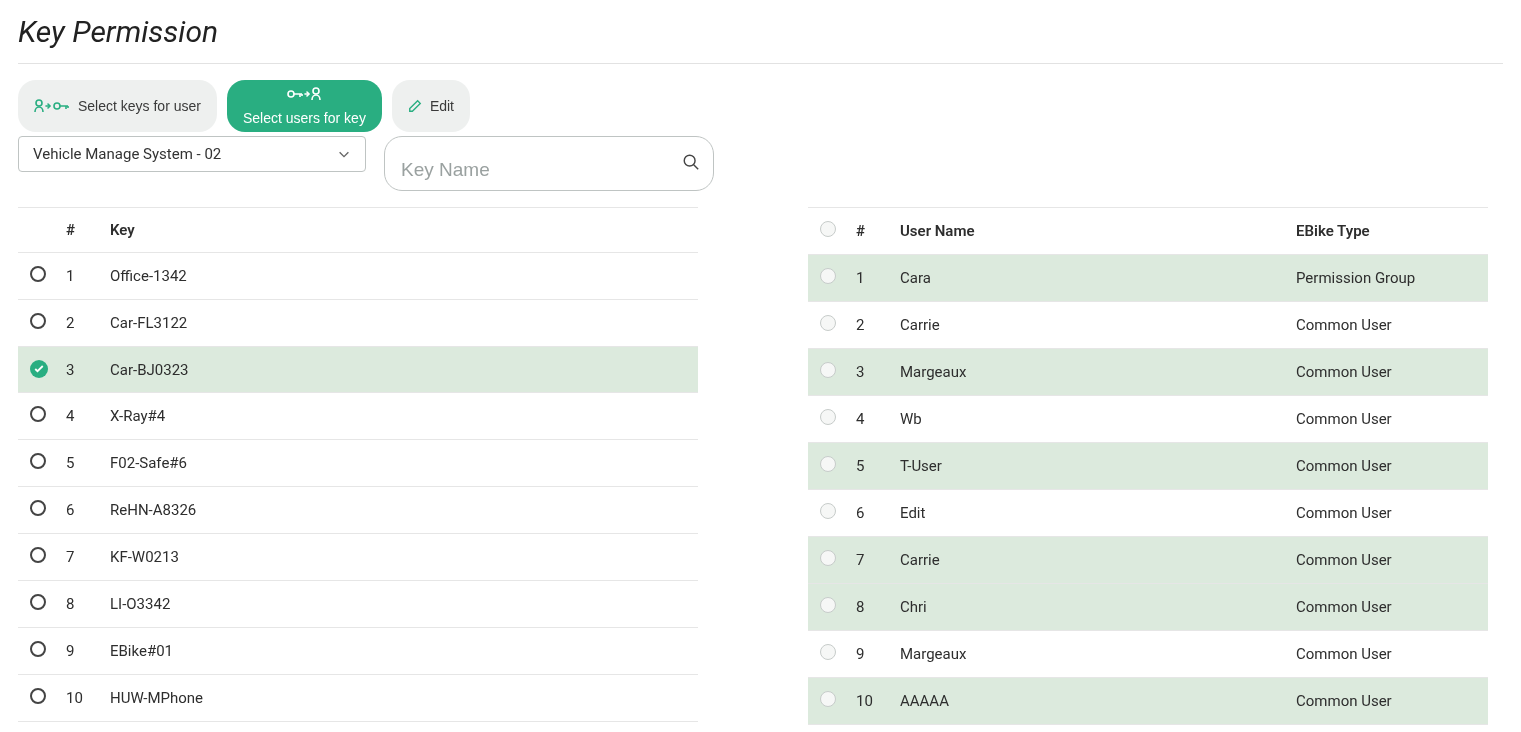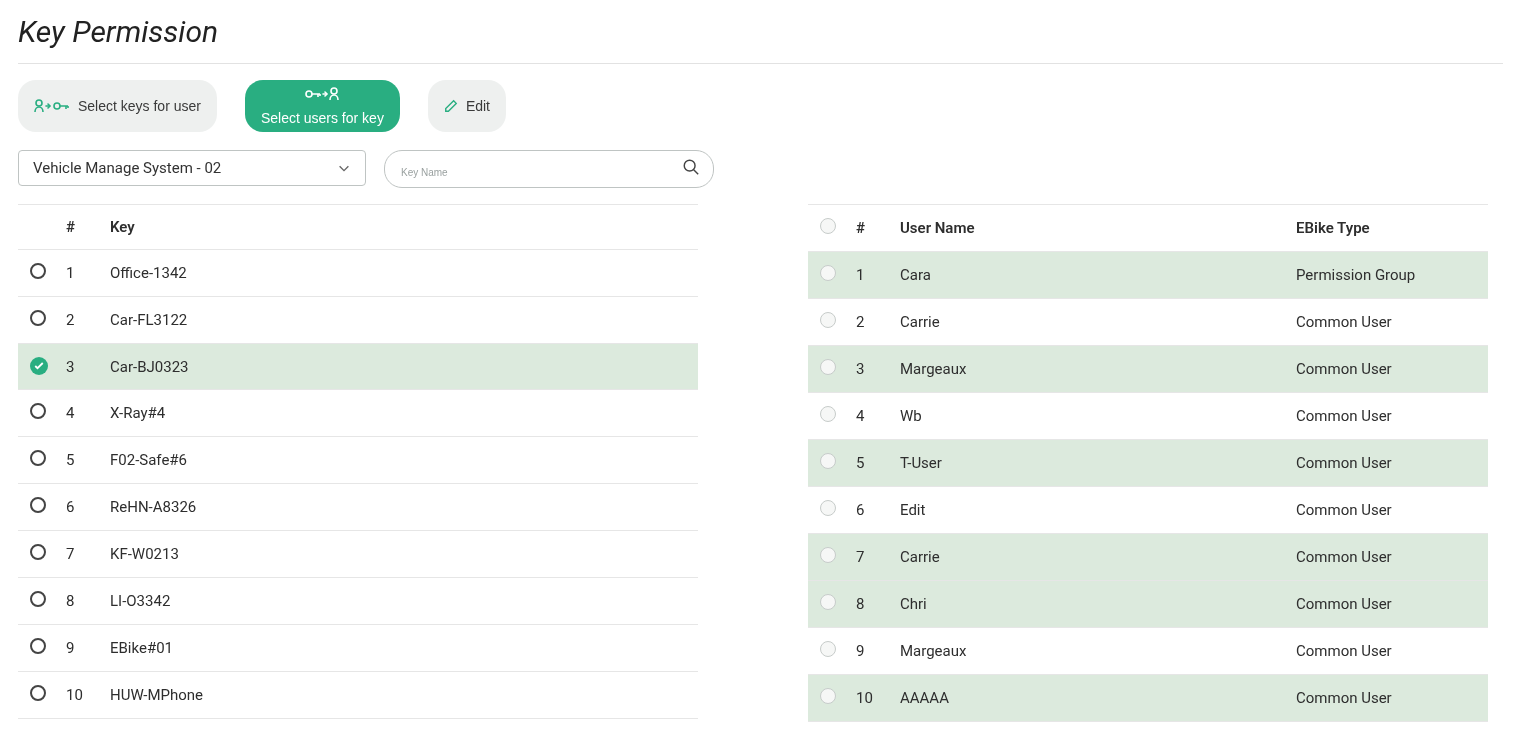--- a/index.html
+++ b/index.html
@@ -16,22 +16,22 @@
     margin-bottom: 14px;
     font-style: italic;
   }
   .divider {
     border: none;
     border-top: 1px solid #e2e2e2;
     margin-bottom: 16px;
   }
   .toolbar {
     display: flex;
-    gap: 28px;
-    margin-bottom: 18px;
+    gap: 10px;
+    margin-bottom: 4px;
   }
   .pill-btn {
     display: inline-flex;
     align-items: center;
     gap: 8px;
     padding: 6px 16px;
     border-radius: 18px;
     font-size: 14px;
     cursor: pointer;
     border: none;
@@ -74,22 +74,22 @@
     width: 14px; height: 14px; display:inline-block;
   }
   .search-box {
     position: relative;
     width: 330px;
   }
   .search-box input {
     width: 100%;
     border: 1px solid #bfc4c3;
     border-radius: 18px;
-    padding: 16px 40px 9px 16px;
-    font-size: 10px;
+    padding: 22px 40px 9px 16px;
+    font-size: 19px;
     color: #000000;
     outline: none;
   }
   .search-box input::placeholder { color: #9aa1a0; }
   .search-icon {
     position: absolute;
     right: 14px;
     top: 50%;
     transform: translateY(-50%);
     color: #555;

